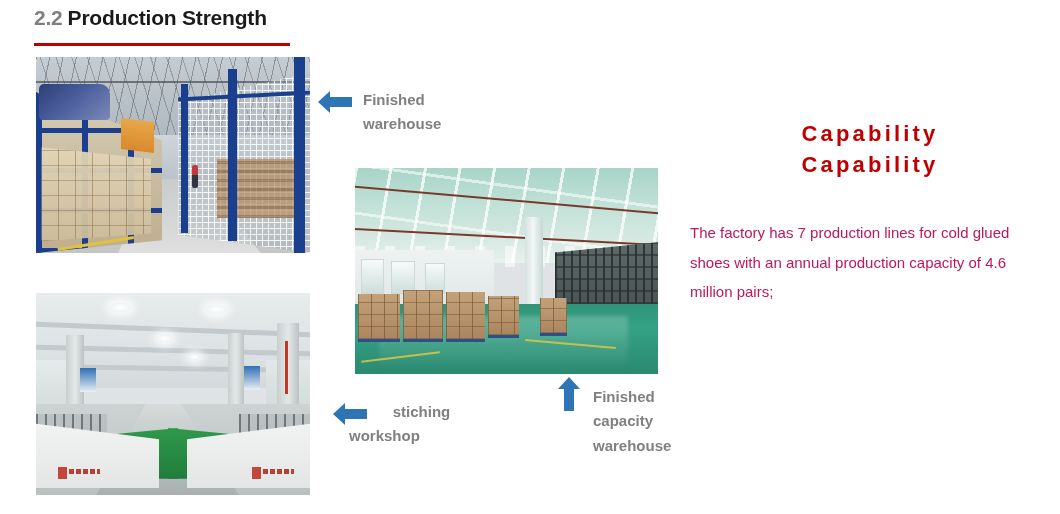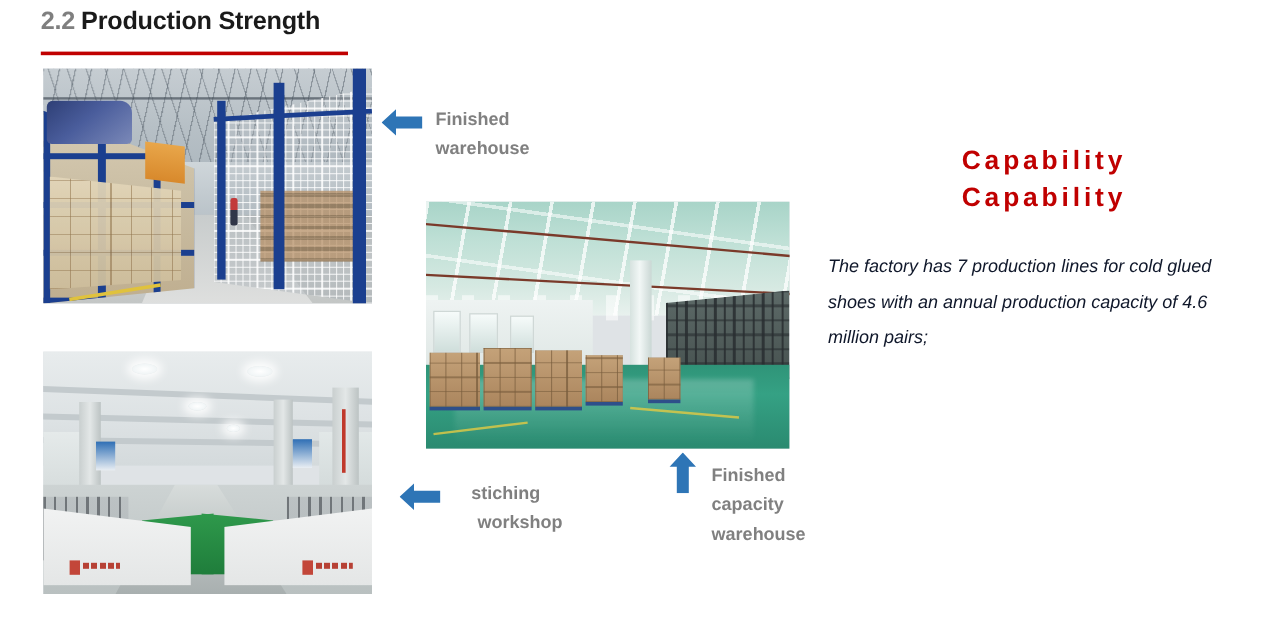--- a/index.html
+++ b/index.html
@@ -268,23 +268,22 @@
   }
   .callout.right{text-align:right;}
 
   
   #right-panel{position:absolute;left:690px;top:118px;width:360px;}
   .cap-head{
     color:#C00000;font-size:22px;font-weight:bold;text-align:center;
     letter-spacing:3.2px;line-height:1.42;
   }
   .cap-body{
-    margin-top:28px;color:#0f172a;font-size:15px;line-height:1.95;
+    margin-top:38px;color:#be185d;font-size:15px;line-height:1.95;
     width:348px;
-    font-style:italic;
   }
 </style>
 </head>
 <body>
 
 <div class="slide">
 
   <div class="title-wrap">
     <div class="title">
       <span class="num">2.2</span><span>Production Strength</span>
@@ -377,21 +376,21 @@
     <div>warehouse</div>
   </div>
 
   <div class="arrow" style="left:333px;top:402px;">
     <svg width="34" height="24" viewBox="0 0 34 24" aria-hidden="true">
       <polygon points="0,12 12,1 12,7 34,7 34,17 12,17 12,23" fill="#2E75B6"></polygon>
     </svg>
   </div>
   <div class="callout right" style="left:305px;top:400px;width:160px;">
     <div style="text-align:center;margin-left:73px;">stiching</div>
-    <div style="text-align:left;margin-left:93px;">workshop</div>
+    <div style="text-align:left;margin-left:44px;">workshop</div>
   </div>
 
   <div class="arrow" style="left:557px;top:377px;">
     <svg width="24" height="34" viewBox="0 0 24 34" aria-hidden="true">
       <polygon points="12,0 23,12 17,12 17,34 7,34 7,12 1,12" fill="#2E75B6"></polygon>
     </svg>
   </div>
   <div class="callout" style="left:593px;top:385px;">
     <div>Finished</div>
     <div>capacity</div>

